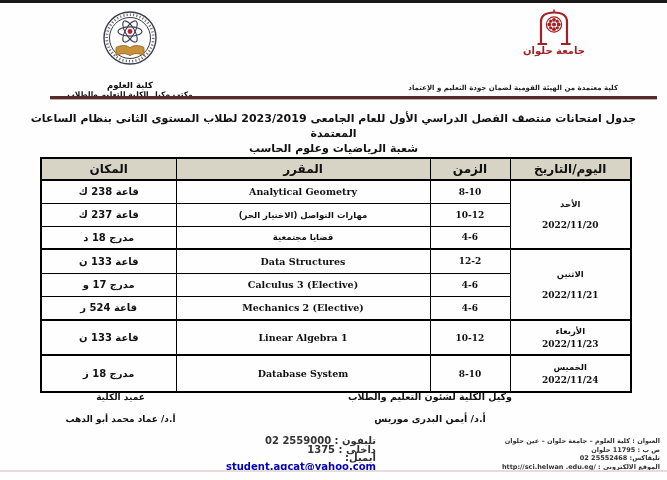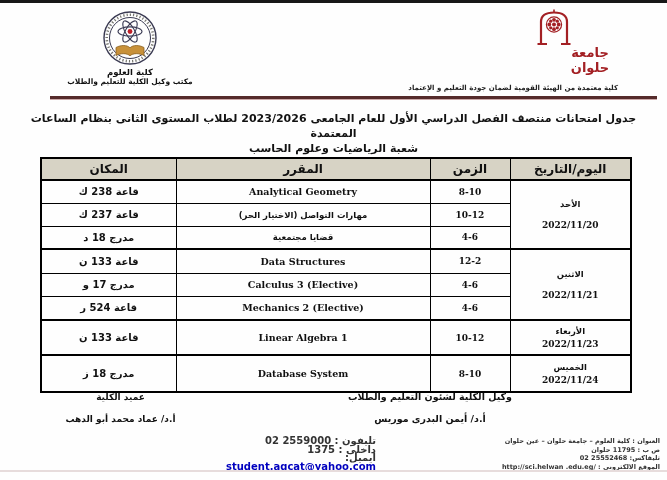--- a/index.html
+++ b/index.html
@@ -3,26 +3,26 @@
 <meta charset="utf-8">
 <style>
   html,body{margin:0;padding:0;background:#888;}
   .page{position:relative;width:667px;height:480px;background:#fefefe;overflow:hidden;
         font-family:"DejaVu Sans",sans-serif;color:#111;}
   .edge-top{position:absolute;top:0;left:0;width:667px;height:3px;background:#171717;}
   .edge-bottom{position:absolute;top:470px;left:0;width:667px;height:2px;background:#e7dcdc;}
 
   
   .seal{position:absolute;left:103px;top:10px;width:54px;height:56px;}
-  .left-caption{position:absolute;left:25px;top:67px;width:210px;text-align:center;font-weight:bold;direction:rtl;}
+  .left-caption{position:absolute;left:25px;top:80px;width:210px;text-align:center;font-weight:bold;direction:rtl;}
   .left-caption .l1{font-size:8.5px;line-height:10px;}
   .left-caption .l2{font-size:7.5px;line-height:10px;}
   .emblem{position:absolute;left:536px;top:8px;width:36px;height:38px;}
   .wordmark{position:absolute;left:520px;top:45px;width:68px;text-align:center;
-            color:#a32024;font-weight:bold;font-size:13px;direction:rtl;margin-left:36px;}
+            color:#a32024;font-weight:bold;font-size:10px;direction:rtl;}
 
   .accreditation{position:absolute;top:84px;right:49px;font-size:7px;font-weight:bold;direction:rtl;color:#222;}
   .rule{position:absolute;top:96px;left:50px;width:607px;height:3px;background:#552b2b;border-bottom:1px solid #caa;}
 
   .title{position:absolute;top:111px;left:28px;width:611px;text-align:center;font-weight:bold;
          font-size:11px;line-height:15px;direction:rtl;}
 
   
   table.sched{position:absolute;top:157px;left:40px;width:590px;border-collapse:collapse;
               table-layout:fixed;direction:rtl;border:2px solid #000;}
@@ -94,21 +94,21 @@
           <circle cx="21.3" cy="19.8" r="1.6"></circle>
       </g>
     </svg>
   </div>
   <div class="wordmark">جامعة حلوان</div>
 
   <div class="accreditation">كلية معتمدة من الهيئة القومية لضمان جودة التعليم و الإعتماد</div>
   <div class="rule"></div>
 
   <div class="title">
-    <div>جدول امتحانات منتصف الفصل الدراسي الأول للعام الجامعى 2023/2026 لطلاب المستوى الثانى بنظام الساعات المعتمدة</div>
+    <div>جدول امتحانات منتصف الفصل الدراسي الأول للعام الجامعى 2023/2019 لطلاب المستوى الثانى بنظام الساعات المعتمدة</div>
     <div>شعبة الرياضيات وعلوم الحاسب</div>
   </div>
 
   <table class="sched">
     <colgroup>
         <col style="width:121px">
         <col style="width:80px">
         <col style="width:254px">
         <col style="width:135px">
       </colgroup>

